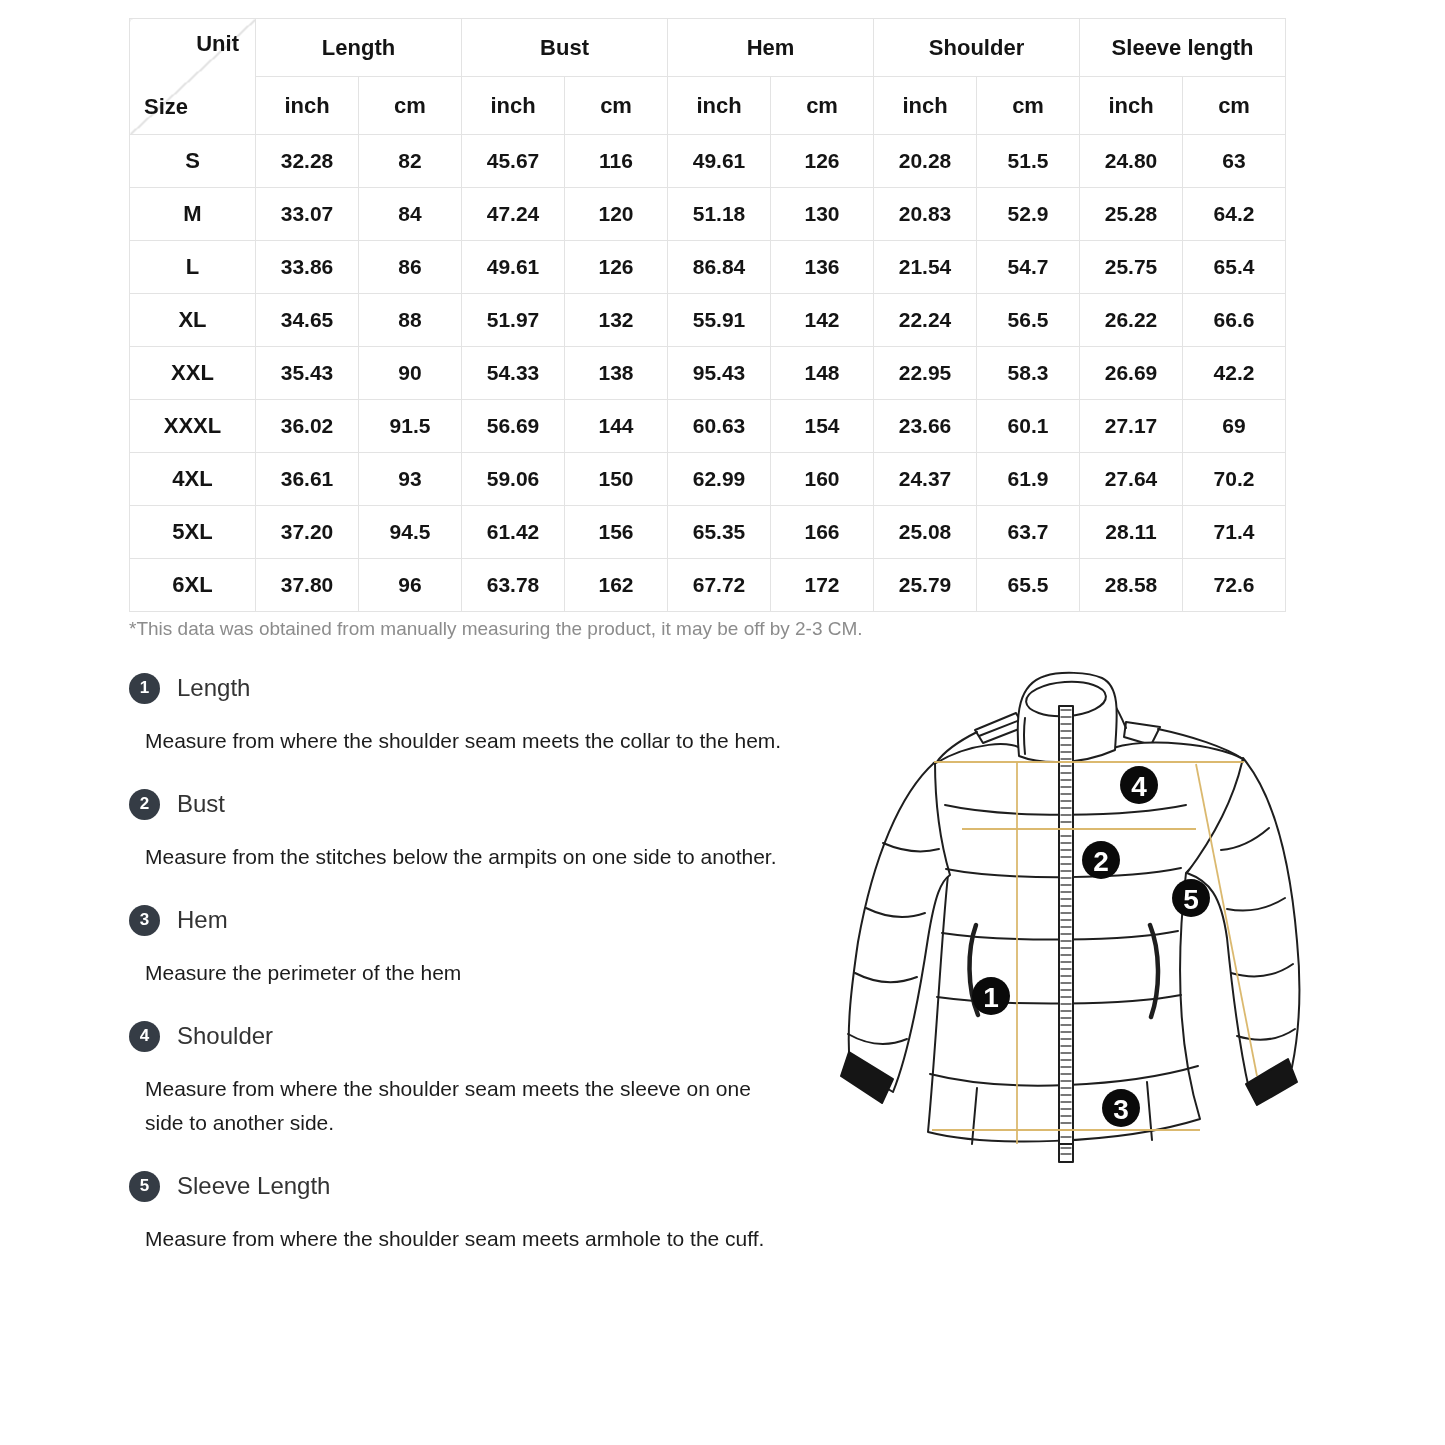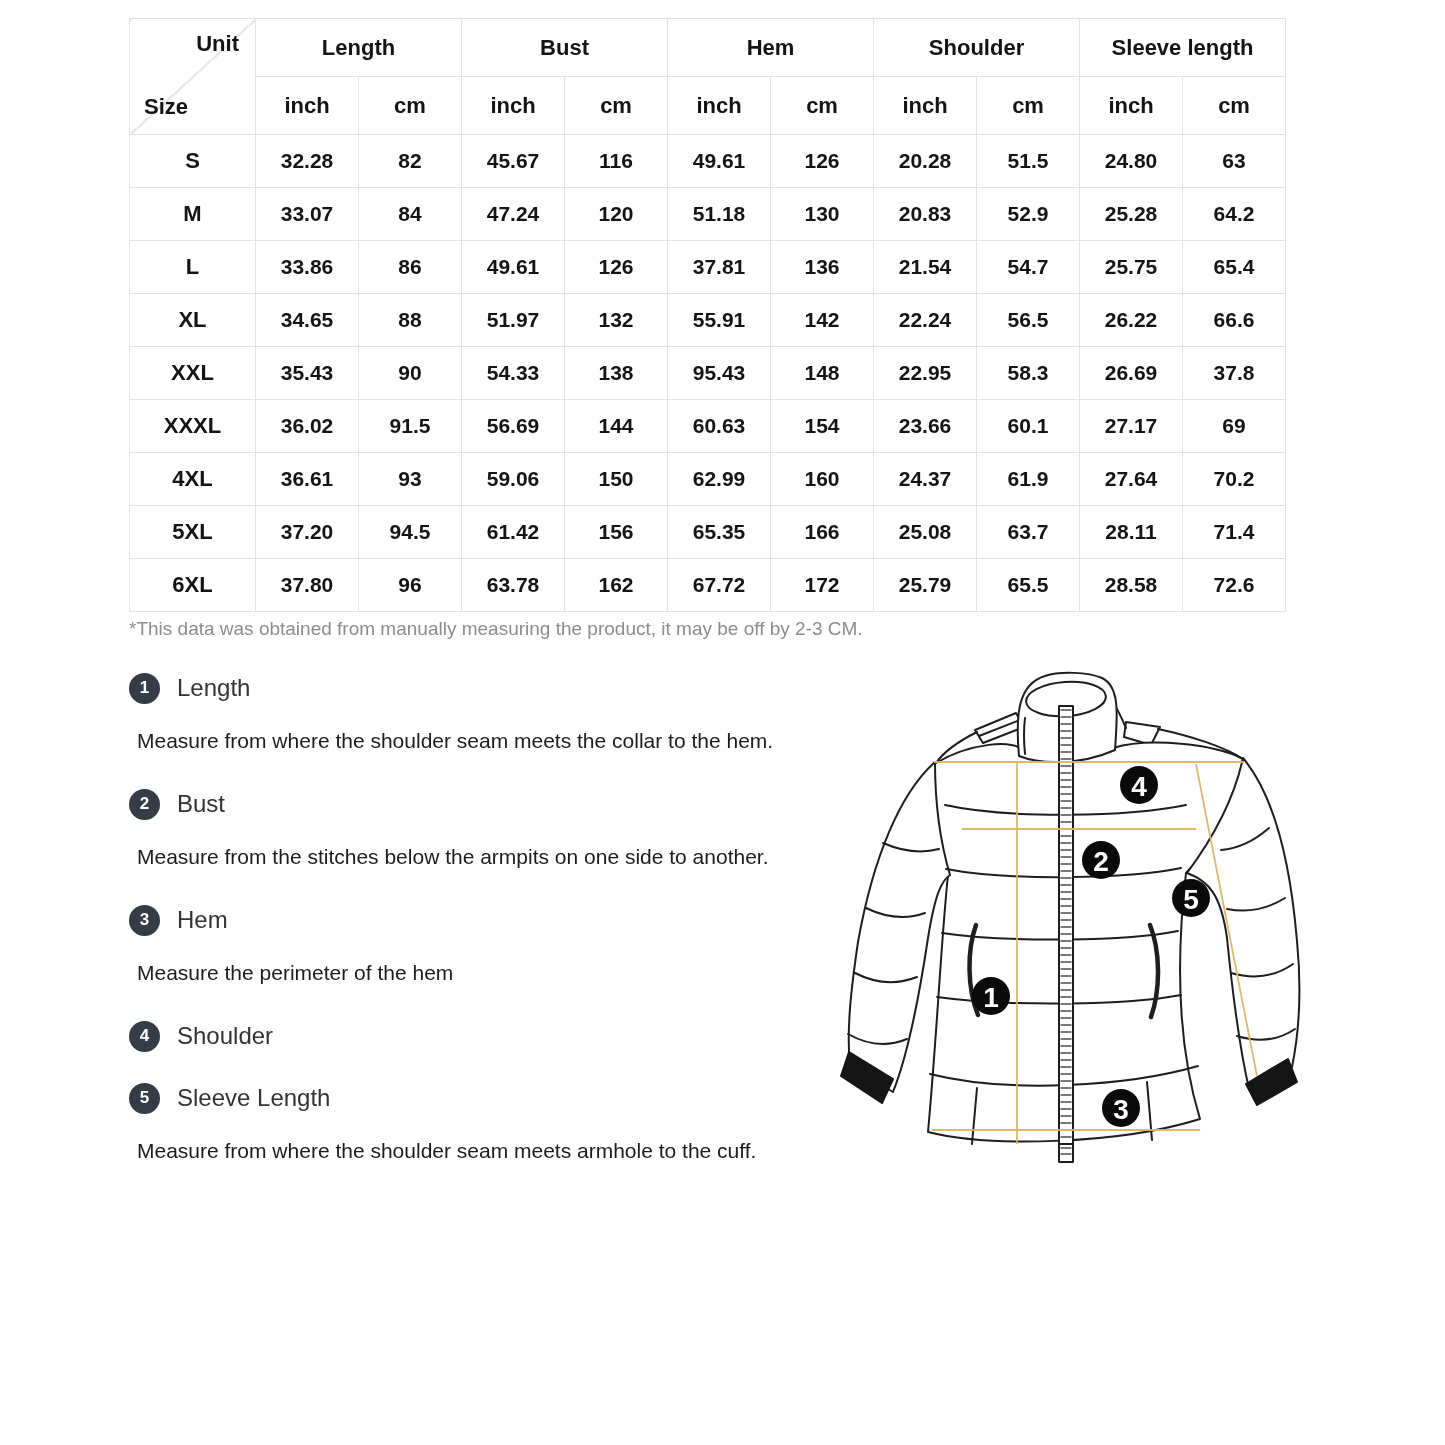--- a/index.html
+++ b/index.html
@@ -35,21 +35,21 @@
   .left-col { width:660px; }
   .heading { margin:34px 0 0 0; font-size:30px; font-weight:400; color:#2a2a2a; }
   .step { margin-top:30px; }
   .step-head { display:flex; align-items:center; height:32px; }
   .step-badge {
     width:31px; height:31px; border-radius:50%; background:#353c45; color:#fff;
     display:flex; align-items:center; justify-content:center;
     font-size:17px; font-weight:bold; flex:0 0 31px;
   }
   .step-label { font-size:24px; color:#333; margin-left:17px; }
-  .step-desc { margin:20px 0 0 8px; width:640px; font-size:21px; line-height:34px; color:#1c1c1c; }
+  .step-desc { margin:20px 0 0 16px; width:640px; font-size:21px; line-height:34px; color:#1c1c1c; }
 
   
   .diagram { position:absolute; left:700px; top:0; width:520px; height:560px; }
   .ink path, .ink rect, .ink ellipse {
     stroke:#1e1e1e; stroke-width:2; fill:none;
     stroke-linejoin:round; stroke-linecap:round;
   }
   .ink .fillw  { fill:#ffffff; }
   .ink .solid  { fill:#151515; stroke:#151515; }
   .ink .pocket { stroke-width:4.5; }
@@ -122,21 +122,21 @@
           <td>52.9</td>
           <td>25.28</td>
           <td>64.2</td>
         </tr>
         <tr>
           <td class="size-cell">L</td>
           <td>33.86</td>
           <td>86</td>
           <td>49.61</td>
           <td>126</td>
-          <td>37.81</td>
+          <td>86.84</td>
           <td>136</td>
           <td>21.54</td>
           <td>54.7</td>
           <td>25.75</td>
           <td>65.4</td>
         </tr>
         <tr>
           <td class="size-cell">XL</td>
           <td>34.65</td>
           <td>88</td>
@@ -153,21 +153,21 @@
           <td class="size-cell">XXL</td>
           <td>35.43</td>
           <td>90</td>
           <td>54.33</td>
           <td>138</td>
           <td>95.43</td>
           <td>148</td>
           <td>22.95</td>
           <td>58.3</td>
           <td>26.69</td>
-          <td>37.8</td>
+          <td>42.2</td>
         </tr>
         <tr>
           <td class="size-cell">XXXL</td>
           <td>36.02</td>
           <td>91.5</td>
           <td>56.69</td>
           <td>144</td>
           <td>60.63</td>
           <td>154</td>
           <td>23.66</td>
@@ -241,20 +241,21 @@
               <span class="step-badge">3</span>
               <span class="step-label">Hem</span>
             </div>
             <p class="step-desc">Measure the perimeter of the hem</p>
           </div>
           <div class="step">
             <div class="step-head">
               <span class="step-badge">4</span>
               <span class="step-label">Shoulder</span>
             </div>
+            <p class="step-desc">Measure from where the shoulder seam meets the sleeve on one side to another side.</p>
           </div>
           <div class="step">
             <div class="step-head">
               <span class="step-badge">5</span>
               <span class="step-label">Sleeve Length</span>
             </div>
             <p class="step-desc">Measure from where the shoulder seam meets armhole to the cuff.</p>
           </div>
         </div>
     </div>

